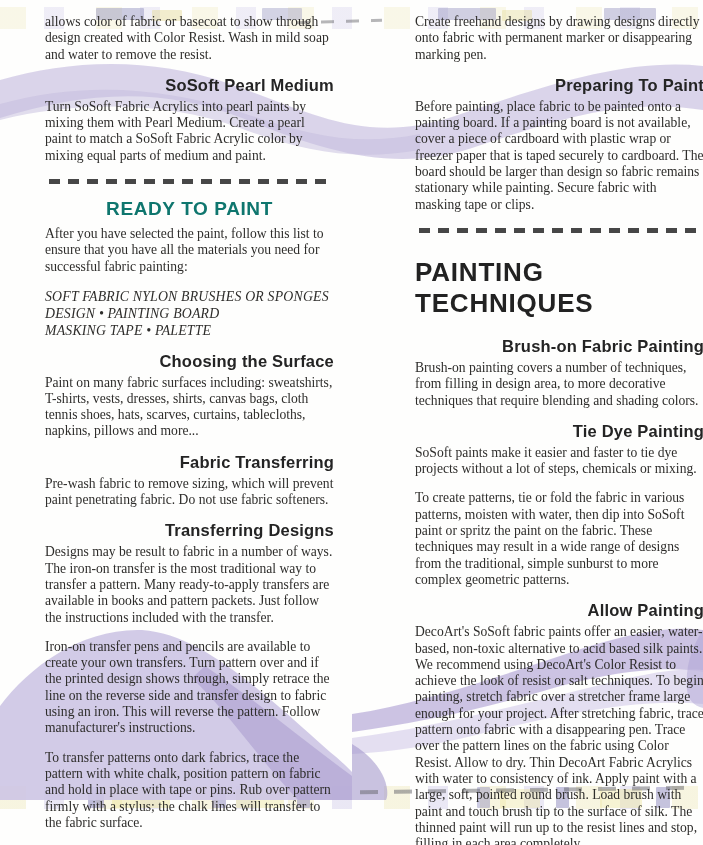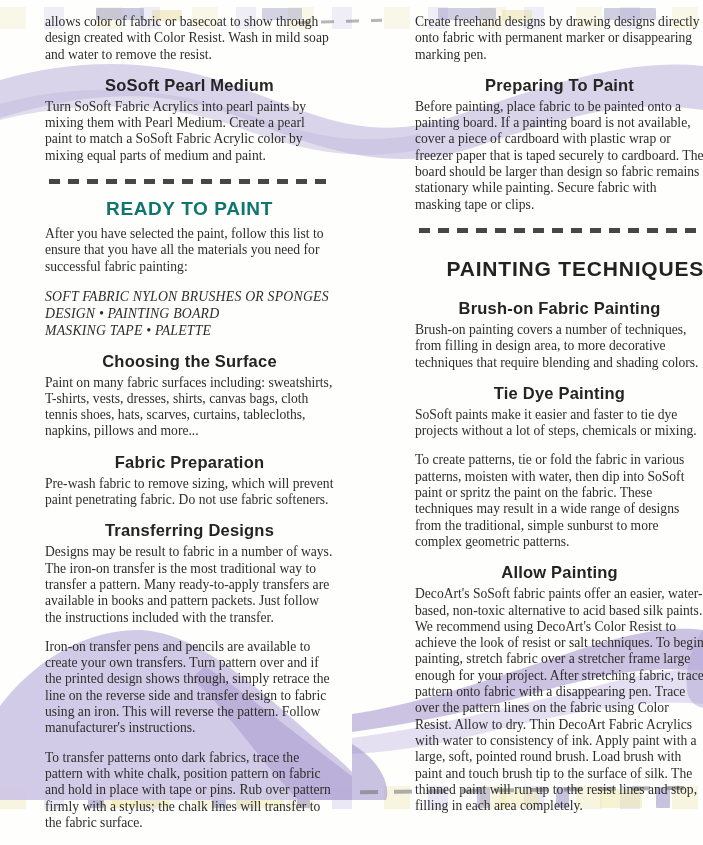--- a/index.html
+++ b/index.html
@@ -24,27 +24,27 @@
   .artifact-bottom-dashes{left:360px;top:788px;width:332px;height:4px;
     background:repeating-linear-gradient(90deg,rgba(100,100,106,.5) 0 18px,transparent 18px 34px);
     transform:rotate(-0.8deg);}
   
   .col{position:absolute;top:14px;z-index:3;}
   .col-left{left:45px;width:289px;}
   .col-right{left:415px;width:289px;}
   .para{font-size:13.6px;line-height:16.3px;margin:0 0 13px;}
   .h-sub{
     font-family:"Liberation Sans",sans-serif;font-weight:bold;font-size:16.5px;
-    text-align:center;margin:7px 0 4px;color:#242424;letter-spacing:.2px;}
+    text-align:right;margin:7px 0 4px;color:#242424;letter-spacing:.2px;}
   .h-main{
     font-family:"Liberation Sans",sans-serif;font-weight:bold;font-size:19px;
     text-align:center;margin:10px 0 6px;color:#0f766e;letter-spacing:.6px;}
   .h-title{
-    font-family:"Liberation Sans",sans-serif;font-weight:bold;font-size:21px;
-    text-align:right;margin:24px 0 18px;color:#222;letter-spacing:.8px;}
+    font-family:"Liberation Sans",sans-serif;font-weight:bold;font-size:26px;
+    text-align:left;margin:24px 0 18px;color:#222;letter-spacing:.8px;}
   .dash-divider{height:5px;margin:15px 4px 14px;
     background:repeating-linear-gradient(90deg,#474747 0 11px,transparent 11px 19px);}
   .italic-block{font-style:italic;text-align:left;font-size:13.8px;line-height:17.2px;
     margin:4px 0 12px;letter-spacing:.2px;}
 </style>
 </head>
 <body>
 
 <div class="page">
 
@@ -92,21 +92,21 @@
     <div class="dash-divider"></div>
     <div class="h-main">READY TO PAINT</div>
     <p class="para">After you have selected the paint, follow this list to ensure that you have all the materials you need for successful fabric painting:</p>
     <div class="italic-block">
       <div>SOFT FABRIC NYLON BRUSHES OR SPONGES</div>
       <div>DESIGN • PAINTING BOARD</div>
       <div>MASKING TAPE • PALETTE</div>
     </div>
     <div class="h-sub">Choosing the Surface</div>
     <p class="para">Paint on many fabric surfaces including: sweatshirts, T-shirts, vests, dresses, shirts, canvas bags, cloth tennis shoes, hats, scarves, curtains, tablecloths, napkins, pillows and more...</p>
-    <div class="h-sub">Fabric Preparation</div>
+    <div class="h-sub">Fabric Transferring</div>
     <p class="para">Pre-wash fabric to remove sizing, which will prevent paint penetrating fabric. Do not use fabric softeners.</p>
     <div class="h-sub">Transferring Designs</div>
     <p class="para">Designs may be result to fabric in a number of ways. The iron-on transfer is the most traditional way to transfer a pattern. Many ready-to-apply transfers are available in books and pattern packets. Just follow the instructions included with the transfer.</p>
     <p class="para">Iron-on transfer pens and pencils are available to create your own transfers. Turn pattern over and if the printed design shows through, simply retrace the line on the reverse side and transfer design to fabric using an iron. This will reverse the pattern. Follow manufacturer's instructions.</p>
     <p class="para">To transfer patterns onto dark fabrics, trace the pattern with white chalk, position pattern on fabric and hold in place with tape or pins. Rub over pattern firmly with a stylus; the chalk lines will transfer to the fabric surface.</p>
   </div>
 
   <div class="col col-right">
     <p class="para">Create freehand designs by drawing designs directly onto fabric with permanent marker or disappearing marking pen.</p>
     <div class="h-sub">Preparing To Paint</div>

